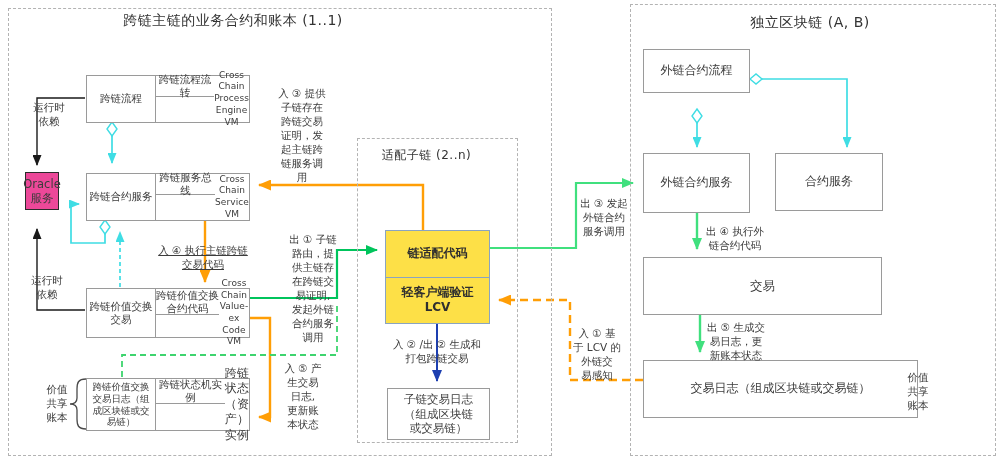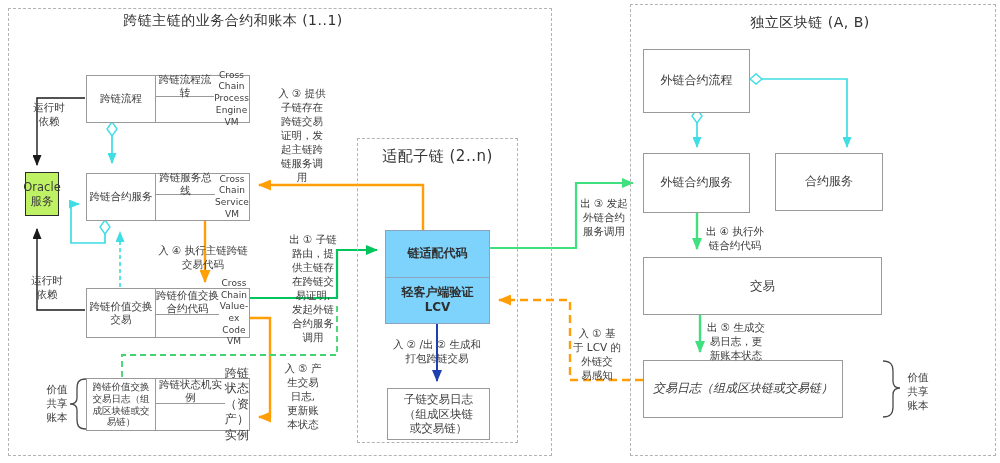--- a/index.html
+++ b/index.html
@@ -16,26 +16,26 @@
   .cbox .lc{width:69px;border-right:1px solid #9a9a9a;display:flex;align-items:center;
         justify-content:center;text-align:center;white-space:pre-line;line-height:1.25;box-sizing:border-box;}
   .cbox .rc{flex:1;display:flex;flex-direction:row;}
   .cbox .rt{border-bottom:1px solid #9a9a9a;display:flex;align-items:center;justify-content:center;
         text-align:center;white-space:pre-line;line-height:1.2;}
   .cbox .rb{flex:1;display:flex;align-items:center;justify-content:center;text-align:center;
         font-size:9px;line-height:1.3;white-space:pre-line;letter-spacing:.1px;}
   .note{position:absolute;white-space:pre-line;text-align:center;font-size:10.5px;
         line-height:1.34;color:#3c3c3c;}
   .bluebox{position:absolute;left:385px;top:230px;width:105px;height:94px;box-sizing:border-box;
-        border:1px solid #8aa4c0;background:#7dd3fc;display:flex;flex-direction:column;}
+        border:1px solid #8aa4c0;background:#fde047;display:flex;flex-direction:column;}
   .bluebox .cell{flex:1;display:flex;align-items:center;justify-content:center;text-align:center;
         font-size:12px;font-weight:600;white-space:pre-line;line-height:1.3;color:#2f2f2f;}
   .bluebox .cell.top{border-bottom:1px solid #8aa4c0;}
-  .oracle{position:absolute;left:25px;top:172px;width:34px;height:44px;border:1.3px solid #2b2b2b;
-        background:#bef264;box-sizing:border-box;display:flex;align-items:center;justify-content:center;
+  .oracle{position:absolute;left:25px;top:172px;width:34px;height:38px;border:1.3px solid #2b2b2b;
+        background:#ec4899;box-sizing:border-box;display:flex;align-items:center;justify-content:center;
         text-align:center;font-size:11.5px;line-height:1.25;white-space:pre-line;}
 </style>
 </head>
 <body>
 
 <div id="stage">
 
   <svg class="lines" viewBox="0 0 1000 463">
     <defs>
       <marker id="mk-black" markerUnits="userSpaceOnUse" markerWidth="11" markerHeight="9" refX="10" refY="4.5" orient="auto">
@@ -121,21 +121,21 @@
 
     <path d="M 86 379 C 78 379 77 383 77 389 L 77 398 C 77 402 75 404 70 404 C 75 404 77 406 77 410 L 77 419 C 77 425 78 429 86 429" fill="none" stroke="#4a4a4a" stroke-width="1.3"></path>
     <path d="M 883 361 C 891 361 893 365 893 371 L 893 381 C 893 385 895 388 900 388 C 895 388 893 391 893 395 L 893 407 C 893 413 891 417 883 417" fill="none" stroke="#4a4a4a" stroke-width="1.3"></path>
   </svg>
 
   <div class="panel" style="left:8px;top:8px;width:544px;height:448px;"></div>
   <div class="panel" style="left:357px;top:138px;width:161px;height:305px;"></div>
   <div class="panel" style="left:630px;top:4px;width:366px;height:452px;"></div>
 
   <div class="ptitle" style="left:8px;top:12px;width:450px;">跨链主链的业务合约和账本 (1..1)</div>
-  <div class="ptitle" style="left:357px;top:147px;width:161px;font-size:15px;">适配子链 (2..n)</div>
+  <div class="ptitle" style="left:346px;top:147px;width:161px;font-size:12px;">适配子链 (2..n)</div>
   <div class="ptitle" style="left:640px;top:14px;width:340px;">独立区块链 (A, B)</div>
 
   <div class="oracle">Oracle
 服务</div>
   <div class="note" style="left:26px;top:100px;width:46px;">运行时
 依赖</div>
   <div class="note" style="left:24px;top:273px;width:46px;">运行时
 依赖</div>
 
   <div class="cbox" style="left:86px;top:75px;width:164px;height:48px;">
@@ -185,37 +185,37 @@
 
   <div class="bluebox">
     <div class="cell top">链适配代码</div>
     <div class="cell">轻客户端验证
 LCV</div>
   </div>
   <div class="sbox" style="left:387px;top:388px;width:103px;height:52px;font-size:11.5px;">子链交易日志
 （组成区块链
 或交易链）</div>
 
-  <div class="sbox" style="left:643px;top:49px;width:107px;height:64px;">外链合约流程</div>
+  <div class="sbox" style="left:643px;top:49px;width:107px;height:44px;">外链合约流程</div>
   <div class="sbox" style="left:643px;top:153px;width:107px;height:60px;text-align:center;">外链合约服务</div>
   <div class="sbox" style="left:775px;top:153px;width:108px;height:58px;">合约服务</div>
   <div class="sbox" style="left:643px;top:257px;width:239px;height:58px;font-size:12.5px;">交易</div>
-  <div class="sbox" style="left:643px;top:360px;width:200px;height:58px;font-style:italic;">交易日志（组成区块链或交易链）</div>
+  <div class="sbox" style="left:643px;top:360px;width:275px;height:58px;">交易日志（组成区块链或交易链）</div>
   <div class="note" style="left:901px;top:370px;width:34px;">价值
 共享
 账本</div>
 
   <div class="note" style="left:260px;top:86px;width:84px;">入 ③ 提供
 子链存在
 跨链交易
 证明，发
 起主链跨
 链服务调
 用</div>
-  <div class="note" style="left:153px;top:243px;width:100px;">入 ④ 执行主链跨链
+  <div class="note" style="left:153px;top:243px;width:100px;text-decoration:underline;">入 ④ 执行主链跨链
 交易代码</div>
   <div class="note" style="left:286px;top:232px;width:54px;">出 ① 子链
 路由，提
 供主链存
 在跨链交
 易证明,
 发起外链
 合约服务
 调用</div>
   <div class="note" style="left:383px;top:337px;width:108px;">入 ② /出 ② 生成和

